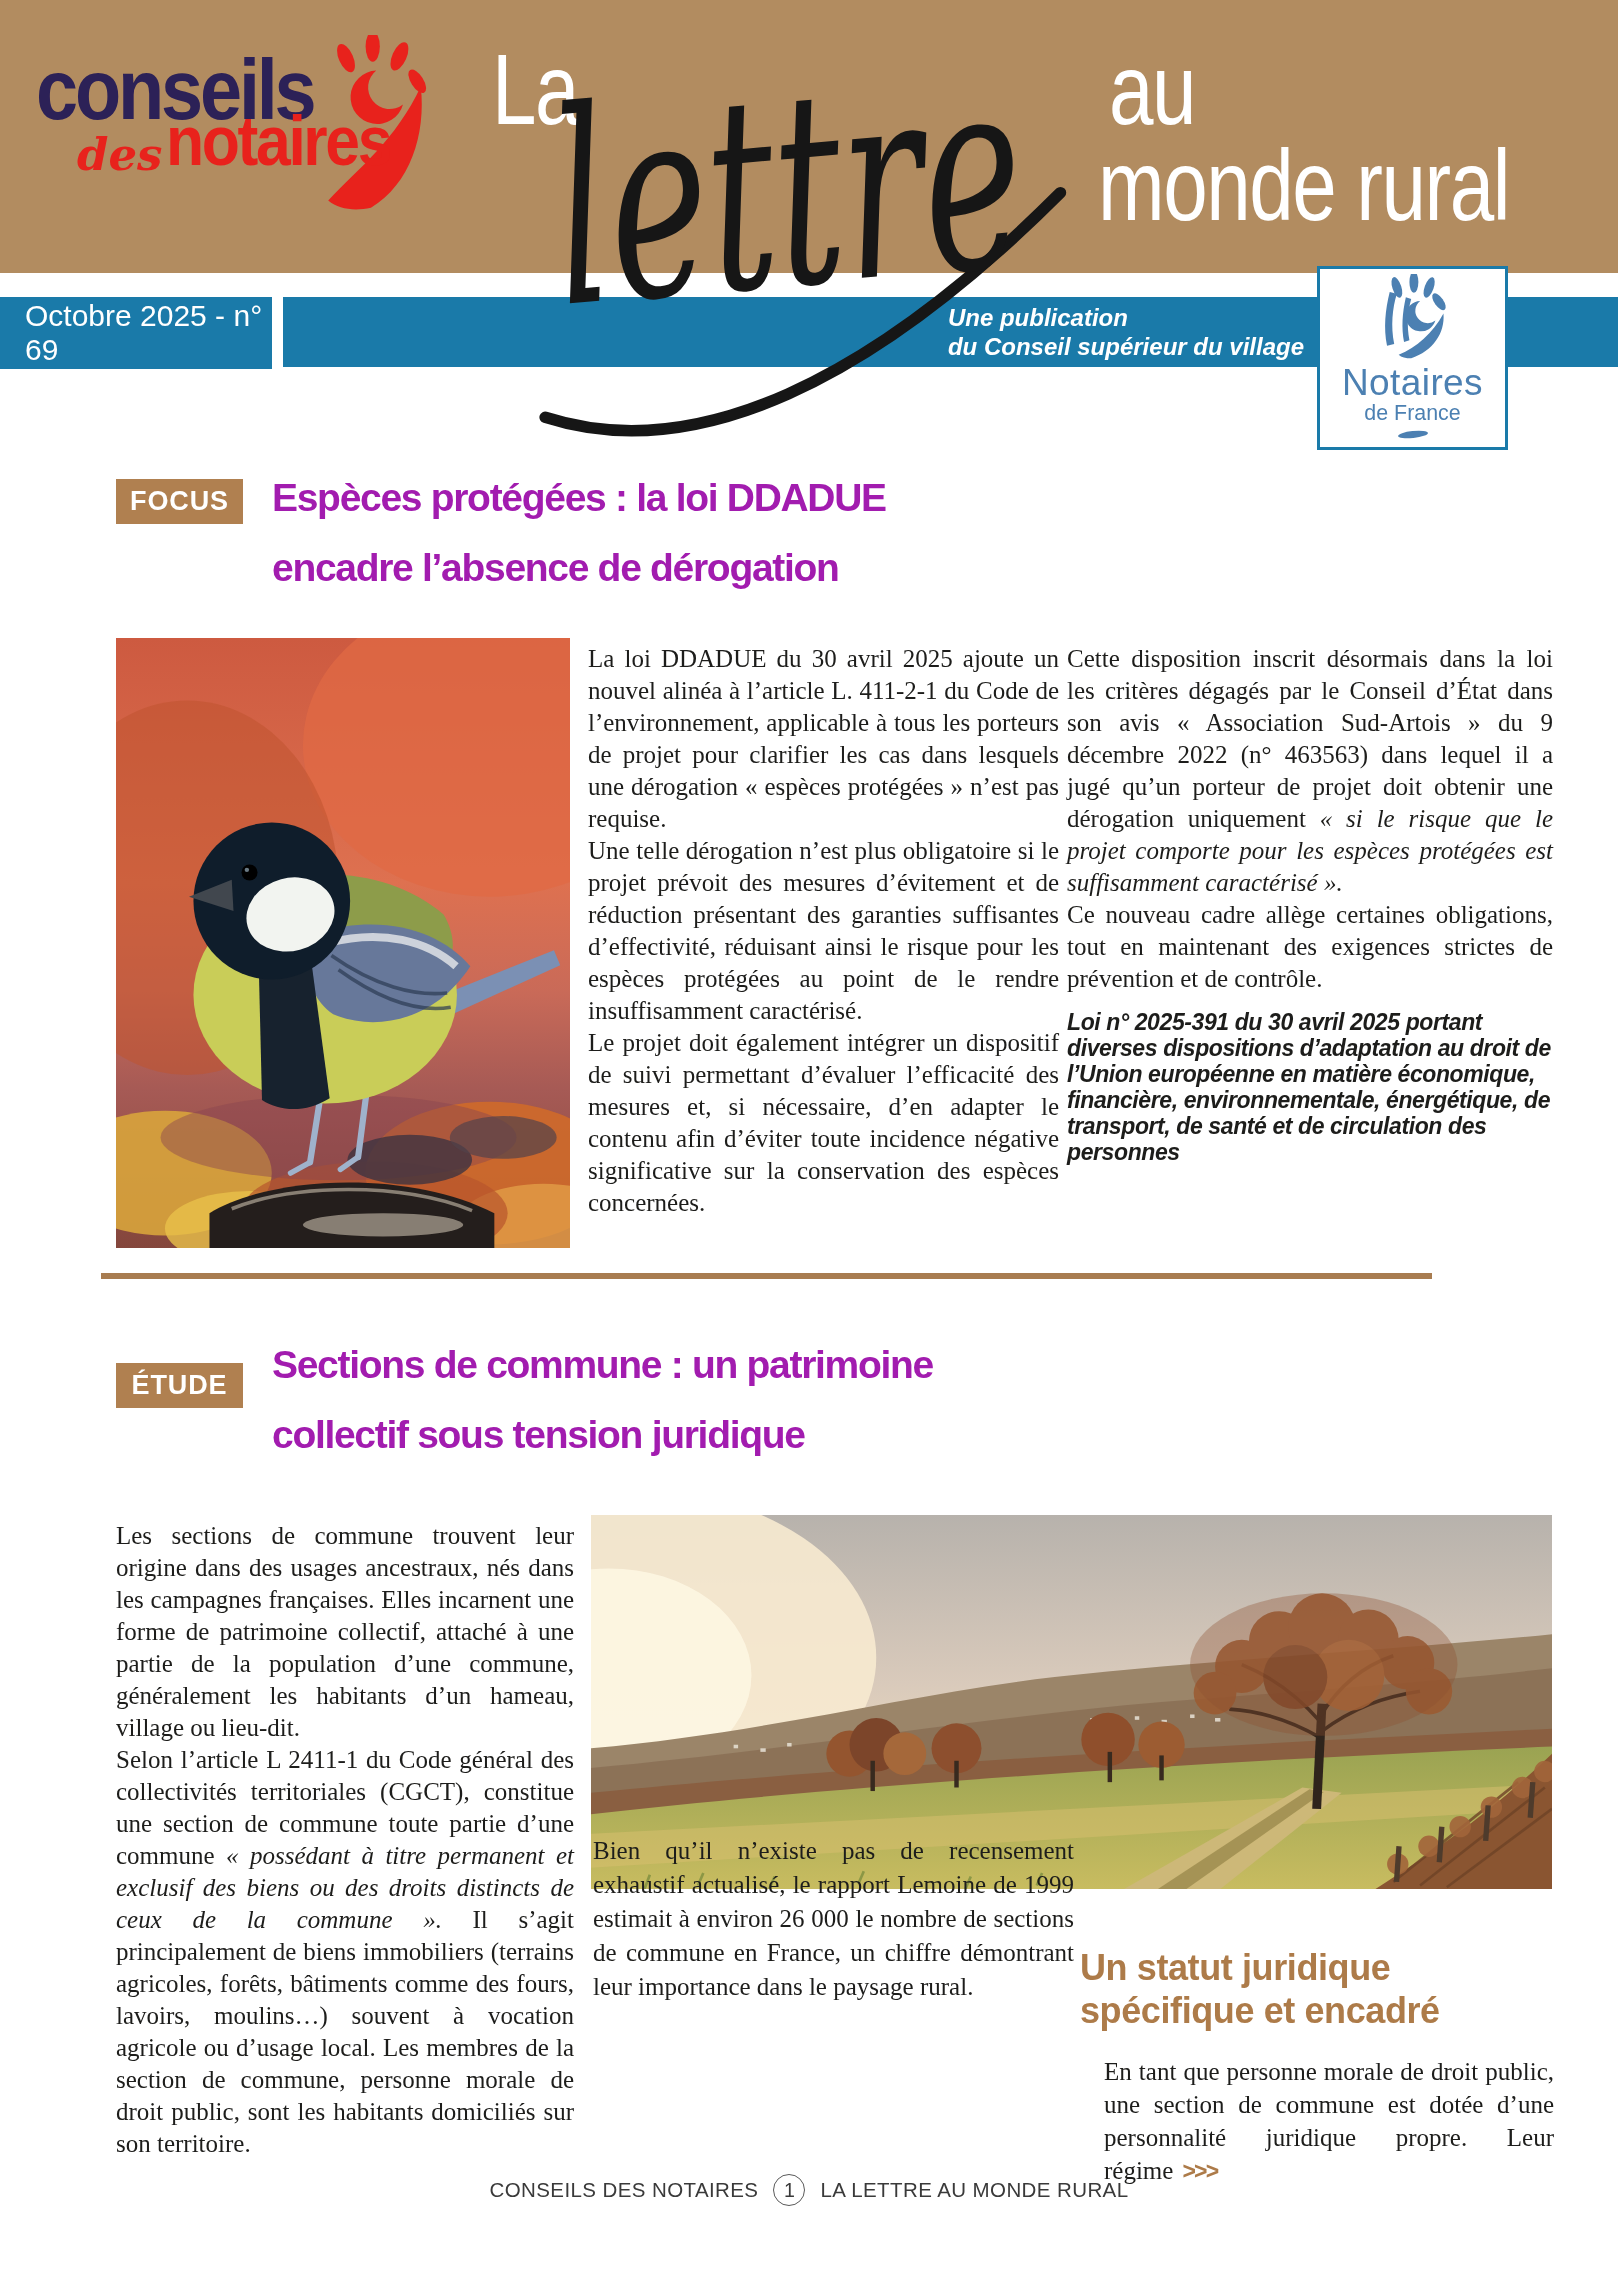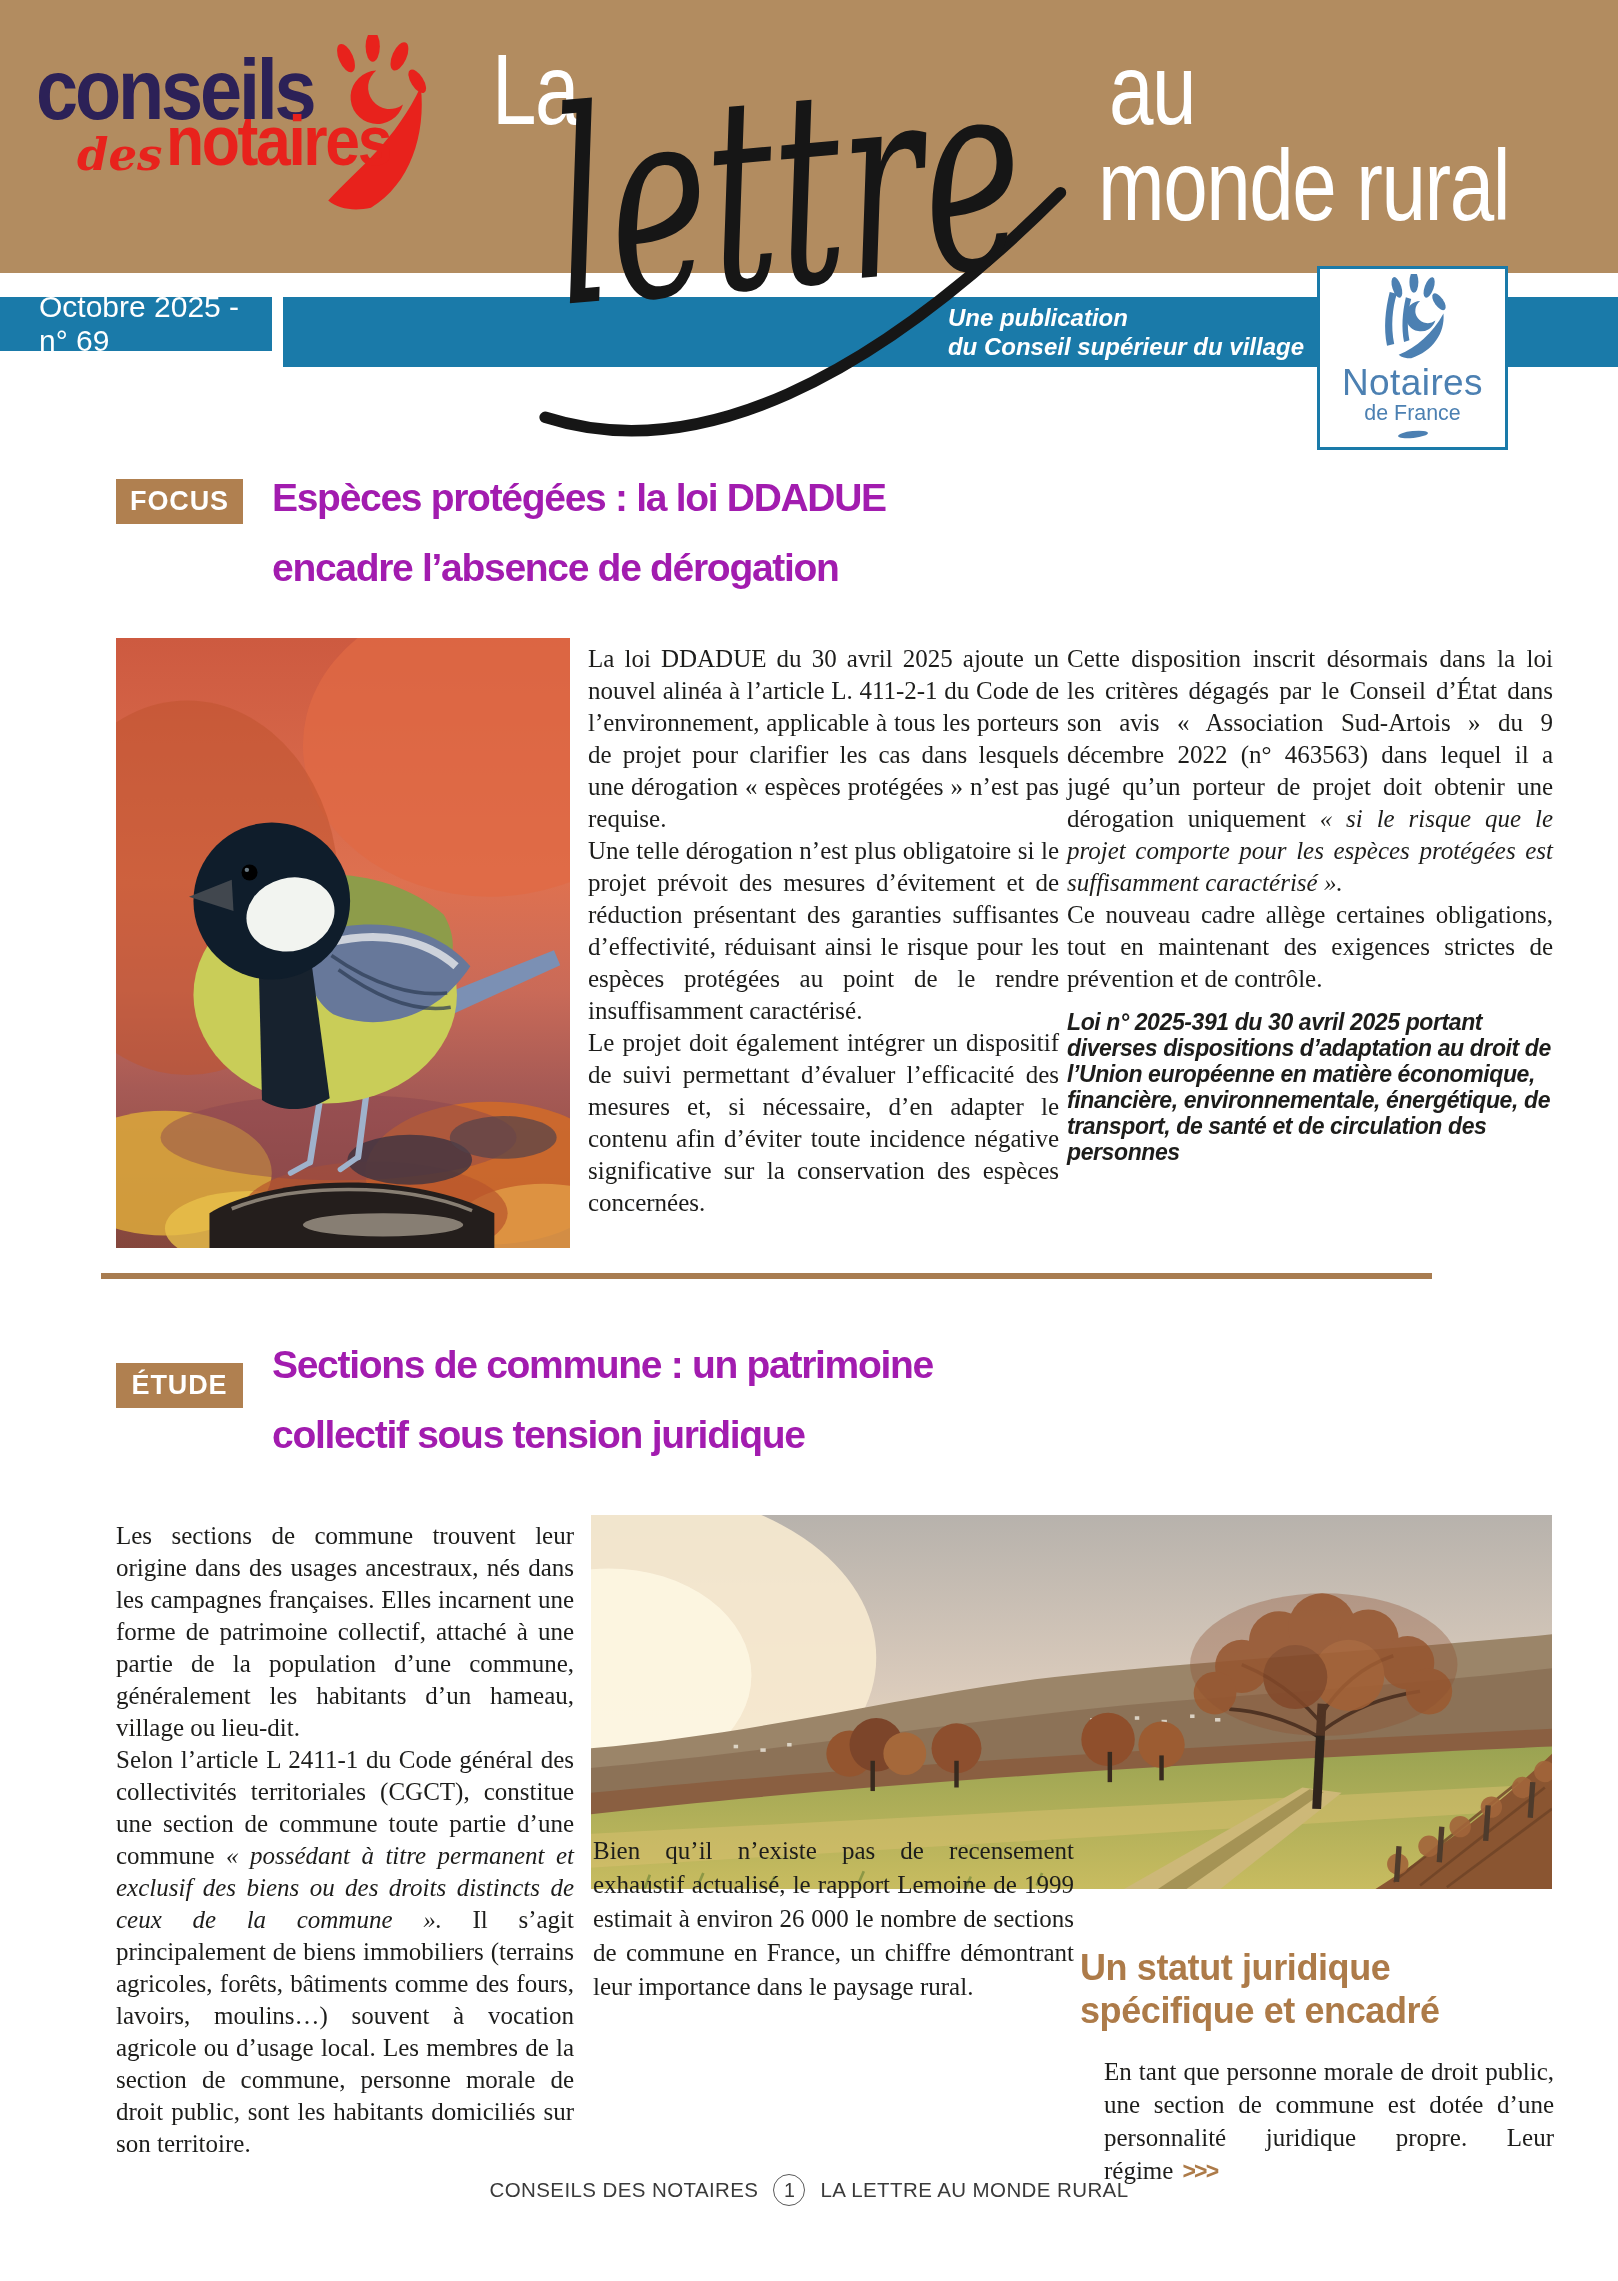--- a/index.html
+++ b/index.html
@@ -20,22 +20,22 @@
 
   .mast-word{position:absolute;color:#ffffff;font-size:100px;line-height:1;letter-spacing:-1.8px;
              transform:scaleX(.8);transform-origin:0 0;z-index:2;white-space:nowrap;}
   .t-la{left:492px;top:39px;}
   .t-au{left:1109px;top:39px;}
   .t-monde{left:1098px;top:135px;}
   .lettre-svg{position:absolute;left:481px;top:0;width:624px;height:446px;overflow:visible;z-index:5;}
   .lettre-svg text{font-family:"DejaVu Serif",serif;font-style:italic;fill:#161616;}
 
   
-  .date-block{position:absolute;left:0;top:297px;width:272px;height:54px;background:#1a7aa9;z-index:1;
-              display:flex;align-items:center;padding-left:39px;box-sizing:border-box;
+  .date-block{position:absolute;left:0;top:297px;width:272px;height:72px;background:#1a7aa9;z-index:1;
+              display:flex;align-items:center;padding-left:25px;box-sizing:border-box;
               color:#fff;font-size:30px;}
   .main-bar{position:absolute;left:283px;top:297px;width:1335px;height:70px;background:#1a7aa9;z-index:1;}
   .pub-lines{position:absolute;top:303px;right:314px;z-index:2;text-align:left;color:#ffffff;
              font-style:italic;font-weight:bold;font-size:24px;line-height:29px;}
   .notaires-box{position:absolute;left:1317px;top:266px;width:185px;height:178px;background:#ffffff;
                 border:3.6px solid #1a7aa9;z-index:6;text-align:center;box-sizing:content-box;}
   .nf-title{color:#4c80b2;font-size:37px;line-height:39px;letter-spacing:0.4px;}
   .nf-sub{color:#4c80b2;font-size:21.4px;line-height:23px;}
   .nf-dash{width:30px;height:7.1px;background:#4c80b2;border-radius:50%;margin:5.3px auto 0;transform:rotate(-6deg);}
 

